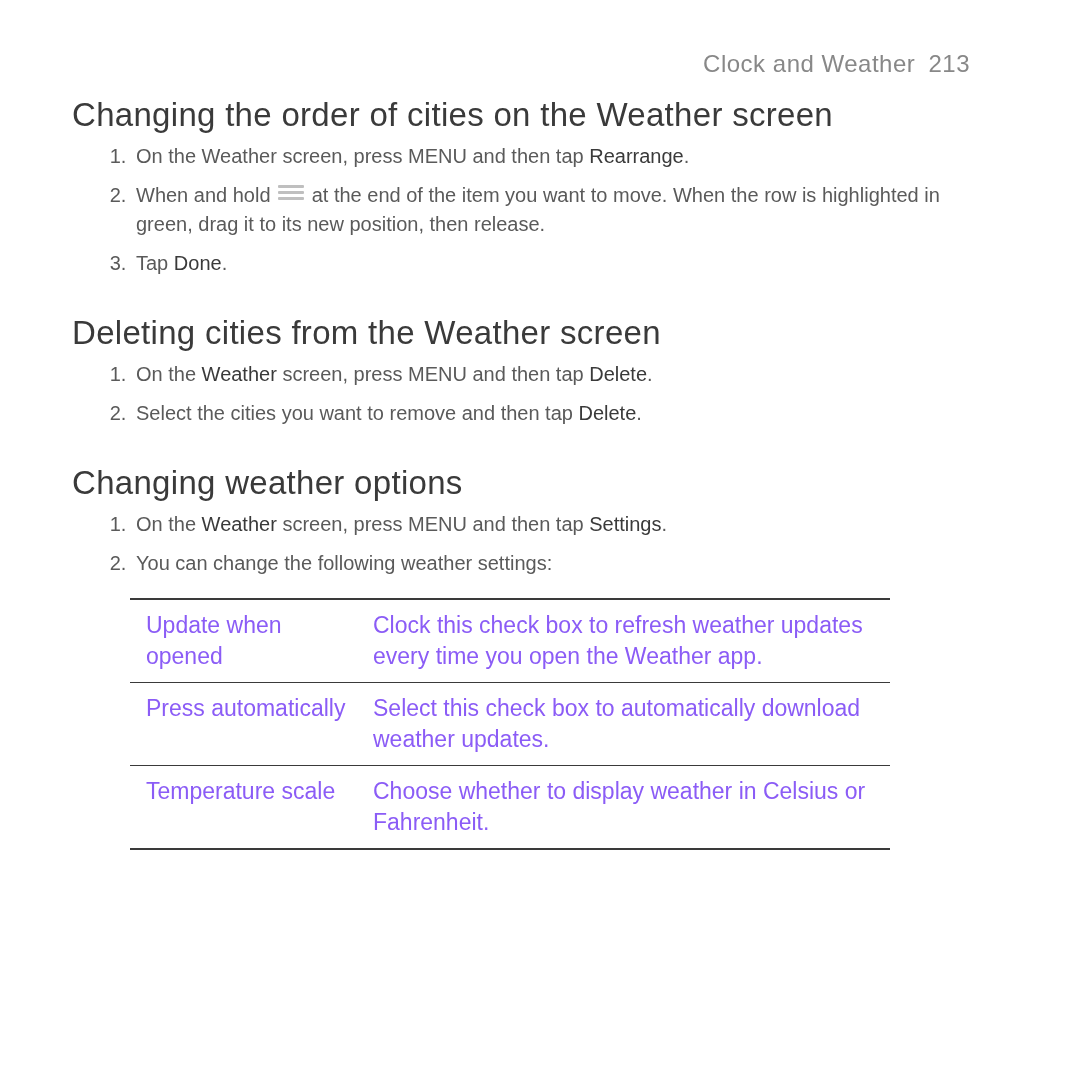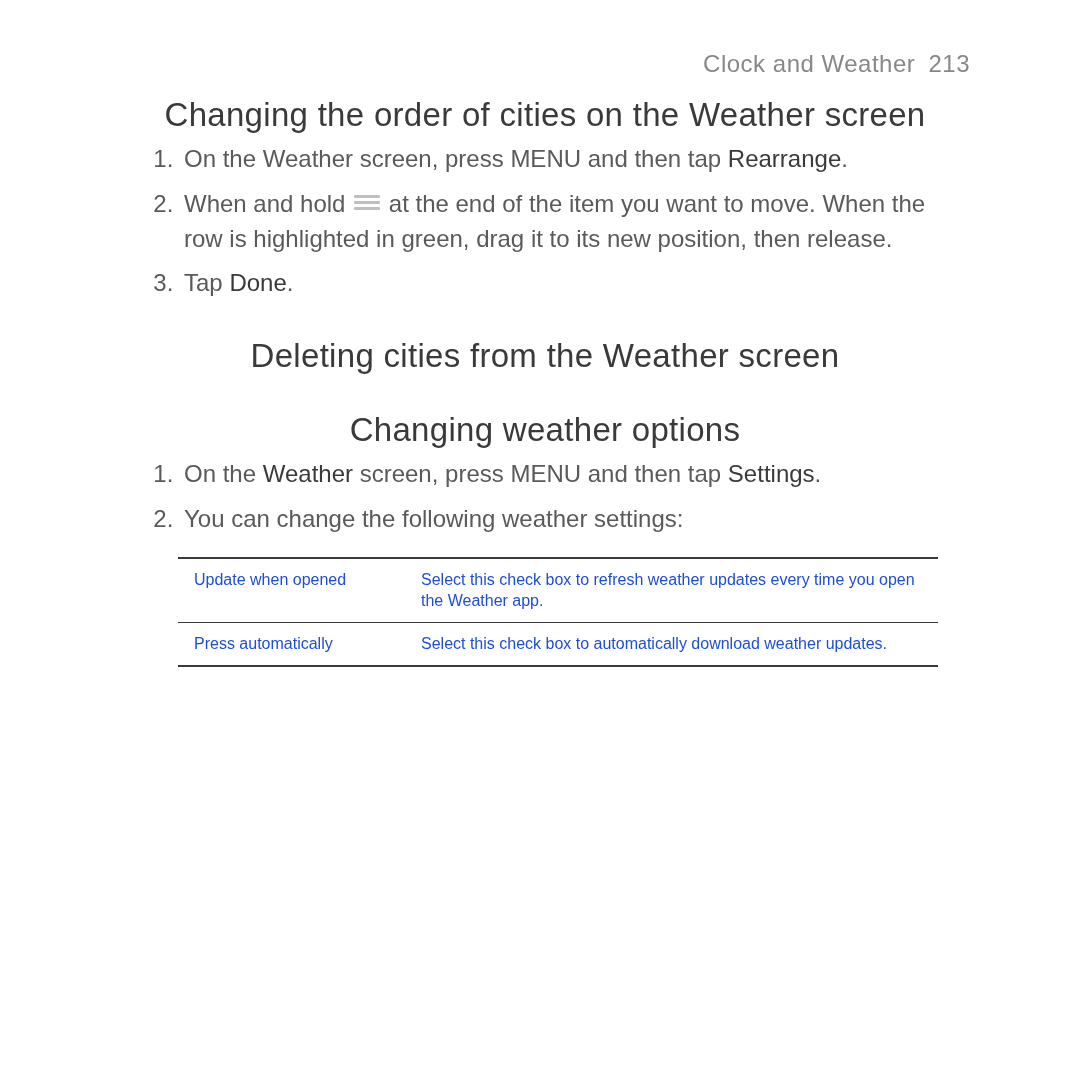--- a/index.html
+++ b/index.html
@@ -9,45 +9,44 @@
     height: 1080px;
     background: #ffffff;
     font-family: "Helvetica Neue", Helvetica, Arial, sans-serif;
     font-weight: 300;
     color: #4d4d4d;
   }
   .page {
     box-sizing: border-box;
     width: 1080px;
     height: 1080px;
-    padding: 50px 110px 0 120px;
+    padding: 50px 110px 0 72px;
   }
   .header {
     text-align: right;
     font-size: 24px;
     color: #888888;
     margin-bottom: 18px;
     letter-spacing: 0.5px;
   }
   .header .pagenum {
     margin-left: 6px;
   }
   h2 {
     margin: 0 0 8px 0;
     font-weight: 300;
     font-size: 33px;
     color: #3a3a3a;
     letter-spacing: 0.3px;
-    text-align: center;
   }
   .section { margin-bottom: 36px; }
   ol {
     margin: 0 0 0 30px;
     padding: 0 0 0 30px;
-    font-size: 24px;
+    font-size: 20px;
     color: #5a5a5a;
     line-height: 1.45;
   }
   ol > li {
     padding-left: 4px;
     margin-bottom: 10px;
   }
   .b { color: #3a3a3a; }
   .grip-icon {
     display: inline-block;
@@ -60,22 +59,22 @@
     display: block;
     height: 3px;
     margin-bottom: 3px;
     background: #bfbfbf;
     border-radius: 1px;
   }
   table.settings {
     border-collapse: collapse;
     margin: 20px 0 0 58px;
     width: 760px;
-    font-size: 16px;
-    color: #1d4ed8;
+    font-size: 23px;
+    color: #8b5cf6;
     line-height: 1.35;
   }
   table.settings td {
     padding: 10px 12px 10px 0;
     border-bottom: 1px solid #3a3a3a;
     vertical-align: top;
   }
   table.settings tr:first-child td {
     border-top: 2px solid #3a3a3a;
   }
@@ -107,40 +106,52 @@
         <span>When and hold </span><span class="grip-icon"><span></span><span></span><span></span></span><span> at the end of the item you want to move. When the row is highlighted in green, drag it to its new position, then release.</span>
       </li>
       <li>
         <span>Tap </span><span class="b">Done</span><span>.</span>
       </li>
     </ol>
   </div>
 
   <div class="section">
     <h2>Deleting cities from the Weather screen</h2>
+    <ol>
+      <li>
+        <span>On the </span><span class="b">Weather</span><span> screen, press MENU and then tap </span><span class="b">Delete</span><span>.</span>
+      </li>
+      <li>
+        <span>Select the cities you want to remove and then tap </span><span class="b">Delete</span><span>.</span>
+      </li>
+    </ol>
   </div>
 
   <div class="section">
     <h2>Changing weather options</h2>
     <ol>
       <li>
         <span>On the </span><span class="b">Weather</span><span> screen, press MENU and then tap </span><span class="b">Settings</span><span>.</span>
       </li>
       <li>
         <span>You can change the following weather settings:</span>
       </li>
     </ol>
 
     <table class="settings">
       <tbody>
           <tr>
         <td>Update when opened</td>
-        <td>Select this check box to refresh weather updates every time you open the Weather app.</td>
+        <td>Clock this check box to refresh weather updates every time you open the Weather app.</td>
       </tr>
       <tr>
         <td>Press automatically</td>
         <td>Select this check box to automatically download weather updates.</td>
+      </tr>
+      <tr>
+        <td>Temperature scale</td>
+        <td>Choose whether to display weather in Celsius or Fahrenheit.</td>
       </tr>
     </tbody>
       </table>
   </div>
 
 </div>
 
 </body></html>

